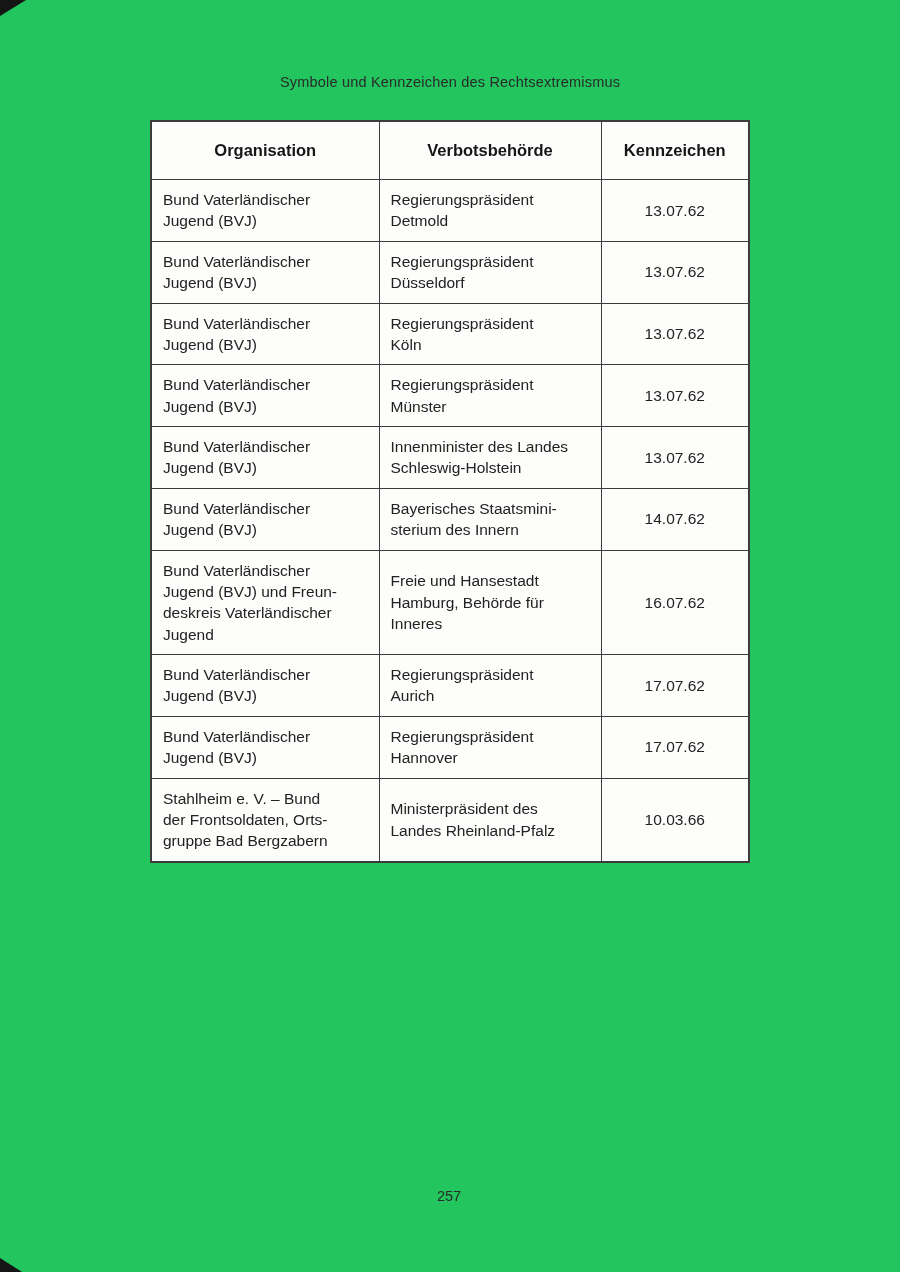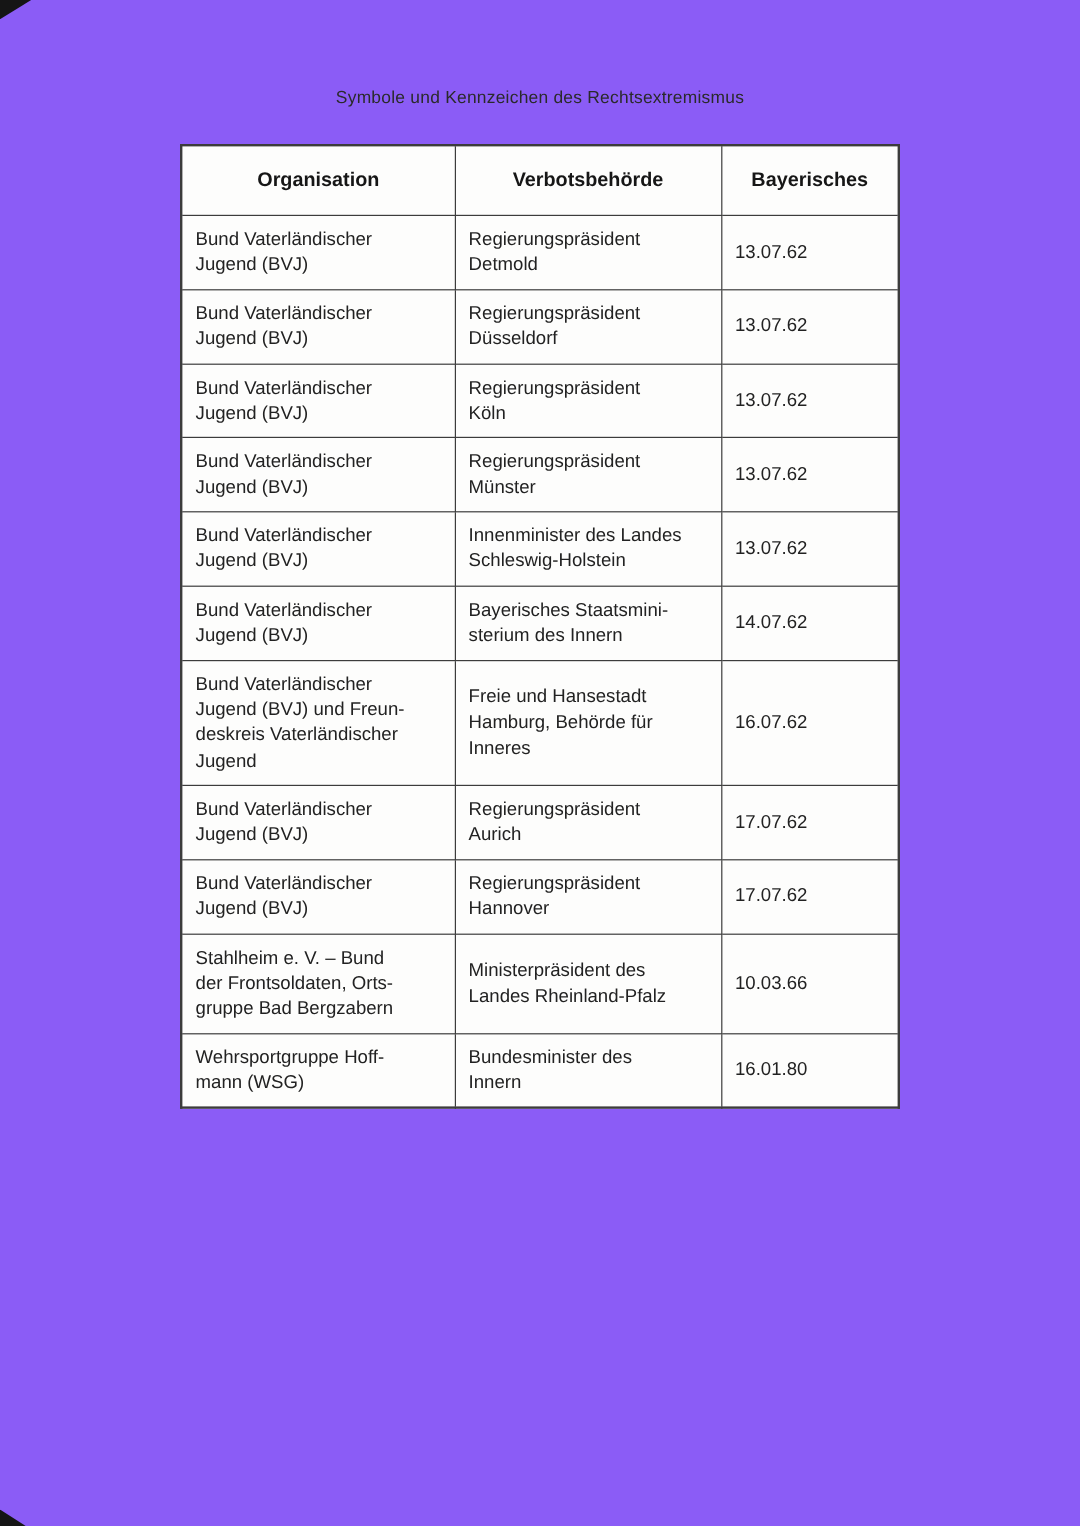--- a/index.html
+++ b/index.html
@@ -5,21 +5,21 @@
   html, body {
     margin: 0;
     padding: 0;
     background: #e8e8e8;
   }
   .page {
     position: relative;
     width: 900px;
     height: 1272px;
     margin: 0 auto;
-    background: #8b5cf6;
+    background: #22c55e;
     font-family: "Liberation Sans", sans-serif;
     color: #1f1f1f;
     overflow: hidden;
   }
   .running-head {
     position: absolute;
     top: 74px;
     left: 0;
     width: 100%;
     text-align: center;
@@ -51,20 +51,21 @@
   }
   table.ban-table td {
     font-size: 15.5px;
     line-height: 1.38;
     padding: 9px 11px;
     vertical-align: middle;
     white-space: pre-line;
     color: #222;
   }
   table.ban-table td.date {
+    text-align: center;
     white-space: nowrap;
   }
   .col-org  { width: 228px; }
   .col-auth { width: 222px; }
   .col-date { width: 148px; }
   .page-number {
     position: absolute;
     top: 1188px;
     left: 0;
     width: 898px;
@@ -97,21 +98,21 @@
   <table class="ban-table">
     <colgroup>
       <col class="col-org">
       <col class="col-auth">
       <col class="col-date">
     </colgroup>
     <thead>
       <tr>
         <th>Organisation</th>
         <th>Verbotsbehörde</th>
-        <th>Bayerisches</th>
+        <th>Kennzeichen</th>
       </tr>
     </thead>
     <tbody>
       <tr>
         <td class="org">Bund Vaterländischer
 Jugend (BVJ)</td>
         <td class="auth">Regierungspräsident
 Detmold</td>
         <td class="date">13.07.62</td>
       </tr>
@@ -175,27 +176,21 @@
         <td class="date">17.07.62</td>
       </tr>
       <tr>
         <td class="org">Stahlheim e. V. – Bund
 der Frontsoldaten, Orts-
 gruppe Bad Bergzabern</td>
         <td class="auth">Ministerpräsident des
 Landes Rheinland-Pfalz</td>
         <td class="date">10.03.66</td>
       </tr>
-      <tr>
-        <td class="org">Wehrsportgruppe Hoff-
-mann (WSG)</td>
-        <td class="auth">Bundesminister des
-Innern</td>
-        <td class="date">16.01.80</td>
-      </tr>
     </tbody>
   </table>
 
+  <div class="page-number">257</div>
 
   <div class="artifact artifact-tl"></div>
   <div class="artifact artifact-bl"></div>
 
 </div>
 
 </body></html>

